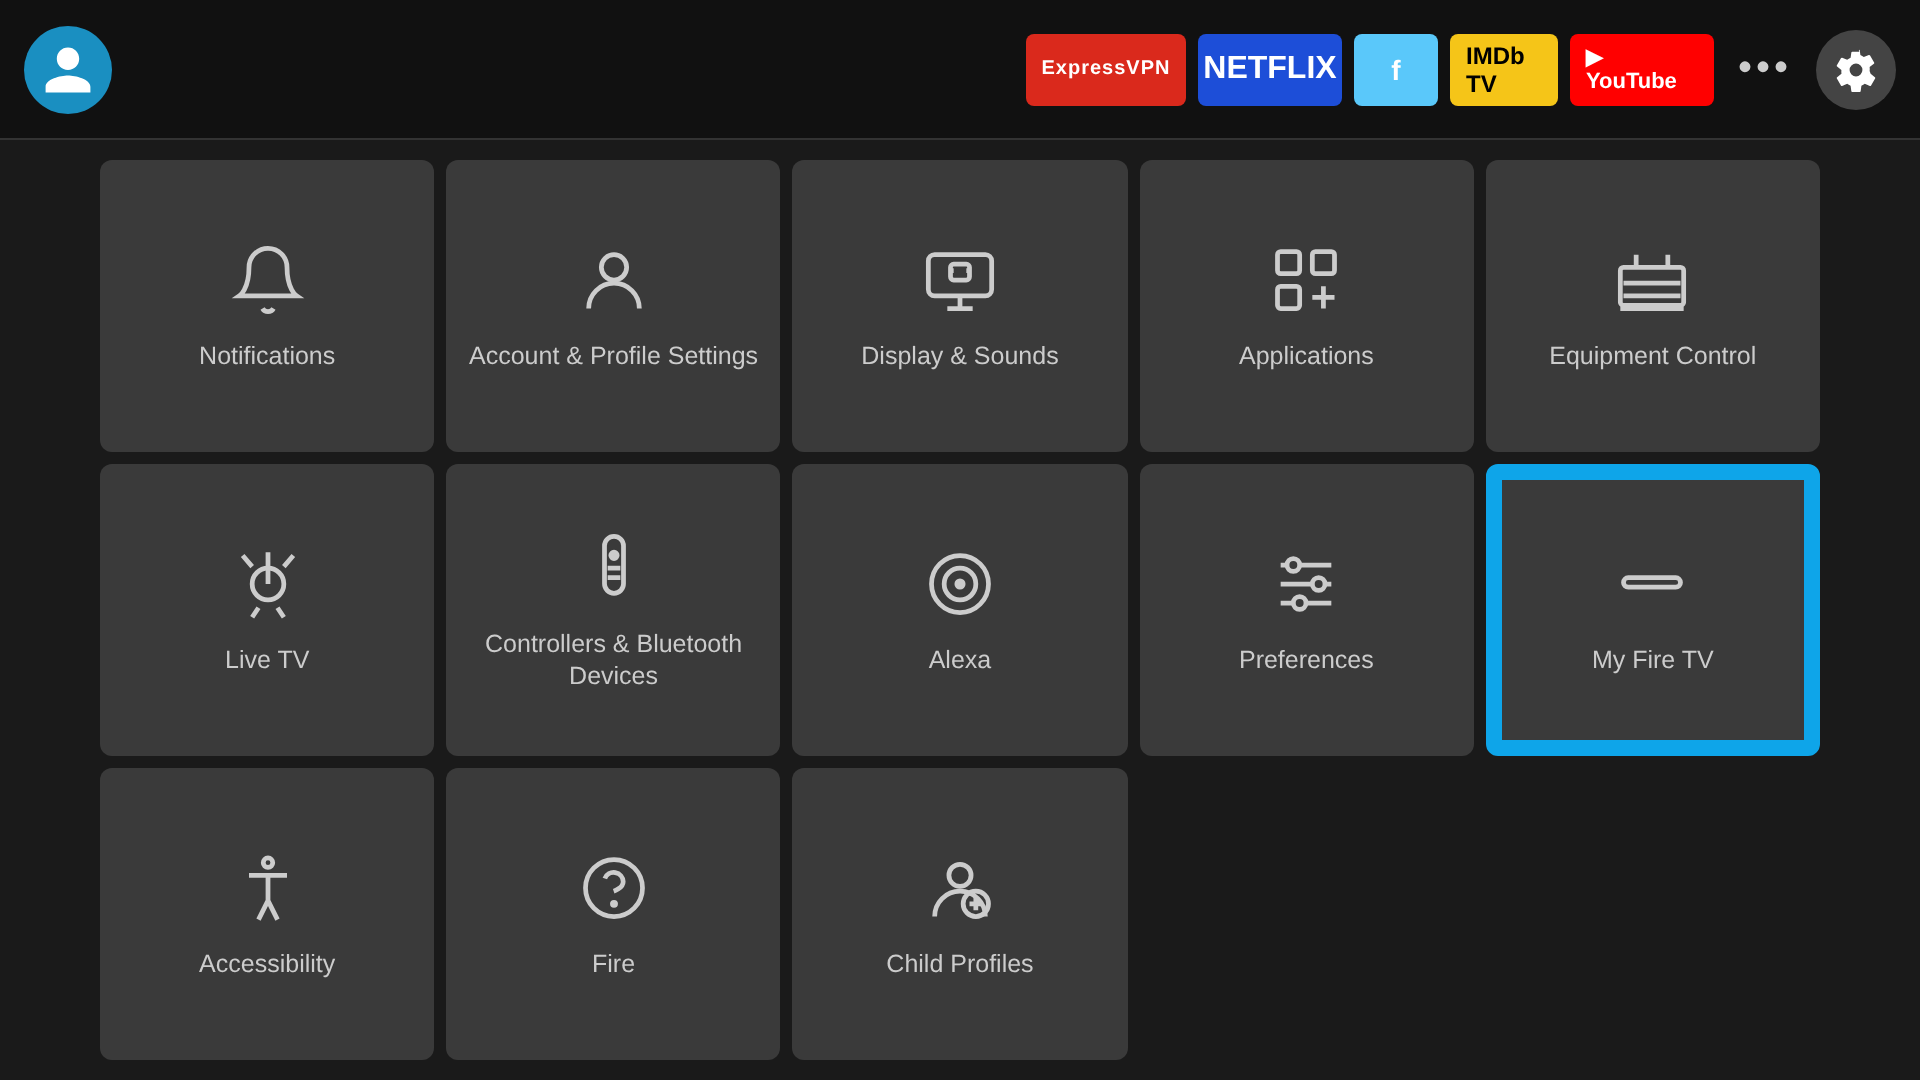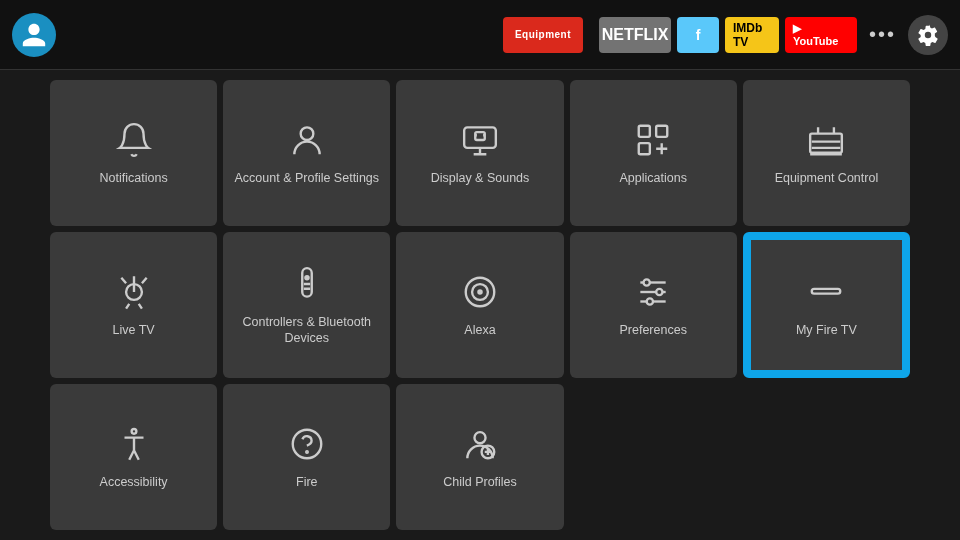--- a/index.html
+++ b/index.html
@@ -57,21 +57,21 @@
       border-radius: 4px;
       display: flex;
       align-items: center;
       justify-content: center;
       padding: 0 8px;
       font-weight: bold;
       font-size: 13px;
       cursor: pointer;
     }
     .badge-expressvpn { background: #da291c; color: white; width: 80px; font-size: 11px; }
-    .badge-netflix { background: #737373; color: white; width: 72px; font-size: 16px; font-weight: 900; margin-left: 10px; }
+    .badge-netflix { background: #1d4ed8; color: white; width: 72px; font-size: 16px; font-weight: 900; }
     .badge-freevee { background: #00a8e0; color: #1a1a1a; width: 42px; }
     .badge-prime { background: #232f3e; color: #00a8e0; width: 72px; font-size: 10px; }
     .badge-imdb { background: #f5c518; color: #000; width: 54px; font-size: 13px; font-weight: 900; }
     .badge-youtube { background: #ff0000; color: white; width: 72px; font-size: 12px; }
     .more-btn {
       color: #ccc;
       font-size: 20px;
       cursor: pointer;
       padding: 4px 6px;
       letter-spacing: 2px;
@@ -146,21 +146,21 @@
       </svg>
   </div>
   <div class="nav-links">
     <div class="nav-link"></div>
     <div class="nav-link"></div>
     <div class="nav-link"></div>
     <div class="nav-link"></div>
   </div>
   <div class="app-icons">
     <div class="app-badge badge-expressvpn">
-      <span style="font-size:10px;font-weight:bold;letter-spacing:0.5px;">Equipment</span>
+      <span style="font-size:10px;font-weight:bold;letter-spacing:0.5px;">ExpressVPN</span>
     </div>
     <div class="app-badge badge-netflix">NETFLIX</div>
     <div class="app-badge badge-freevee" style="background:#5ac8fa;color:white;font-weight:bold;font-size:14px;">f</div>
     <div class="app-badge badge-imdb" style="font-size:12px;">IMDb TV</div>
     <div class="app-badge badge-youtube" style="font-size:11px;">▶ YouTube</div>
     <div class="more-btn">•••</div>
     <div class="gear-btn">
       <svg viewBox="0 0 24 24">
           <path d="M12 15.5A3.5 3.5 0 018.5 12 3.5 3.5 0 0112 8.5a3.5 3.5 0 013.5 3.5 3.5 3.5 0 01-3.5 3.5m7.43-2.92c.04-.34.07-.69.07-1.08s-.03-.74-.07-1.08l2.32-1.82c.21-.16.27-.46.13-.7l-2.2-3.81c-.14-.25-.43-.33-.68-.25l-2.74 1.1c-.57-.44-1.18-.8-1.86-1.08l-.41-2.92A.54.54 0 0014 2h-4a.54.54 0 00-.54.46l-.41 2.92c-.68.28-1.3.64-1.86 1.08L4.45 5.36c-.25-.08-.54 0-.68.25L1.57 9.42c-.14.24-.08.54.13.7l2.32 1.82C4.03 12.26 4 12.61 4 13s.03.74.07 1.08L1.7 15.9c-.21.16-.27.46-.13.7l2.2 3.81c.14.25.43.33.68.25l2.74-1.1c.57.44 1.18.8 1.86 1.08l.41 2.92c.09.26.28.46.54.46h4c.26 0 .45-.2.54-.46l.41-2.92c.68-.28 1.3-.64 1.86-1.08l2.74 1.1c.25.08.54 0 .68-.25l2.2-3.81c.14-.24.08-.54-.13-.7l-2.32-1.82z" fill="white"></path>
         </svg>

